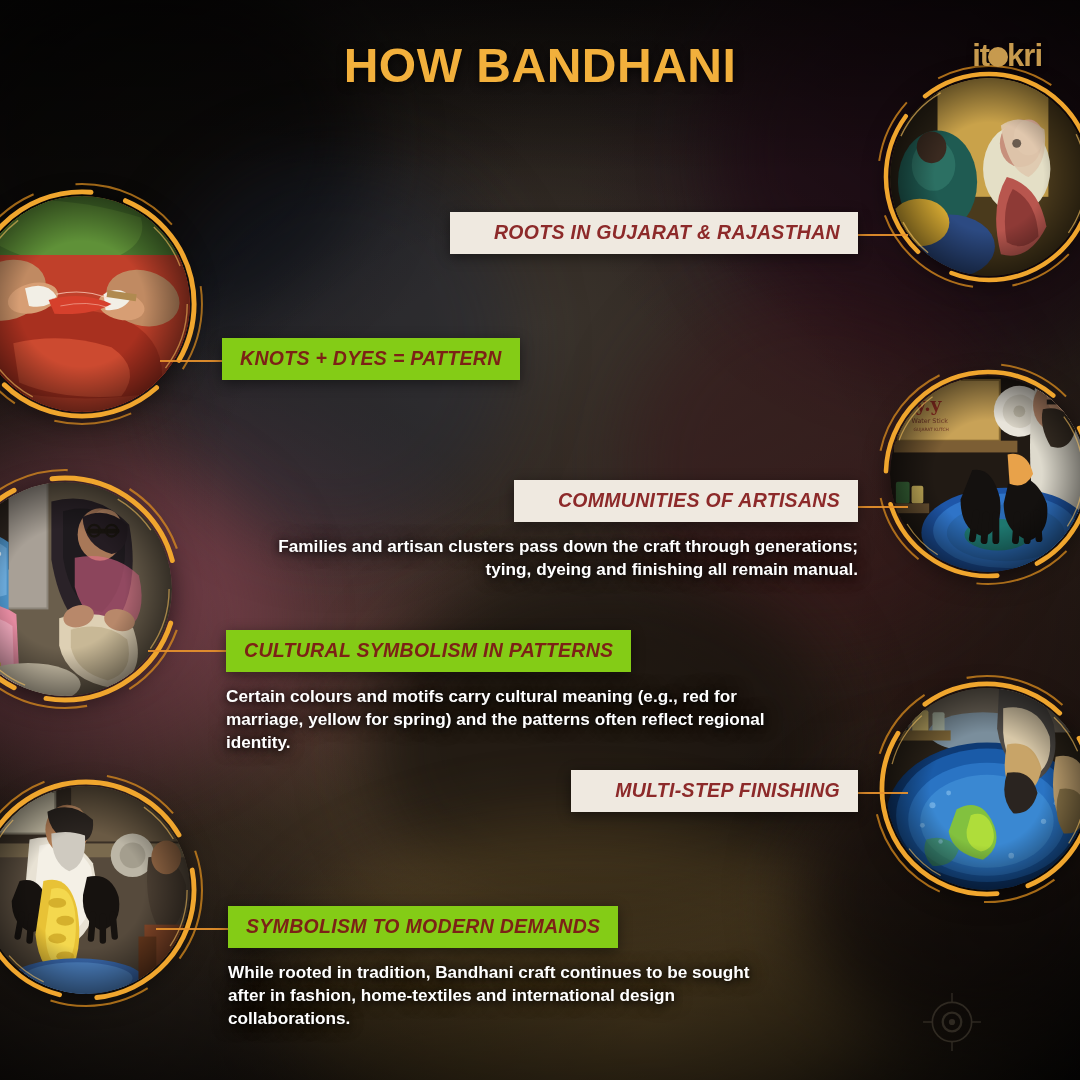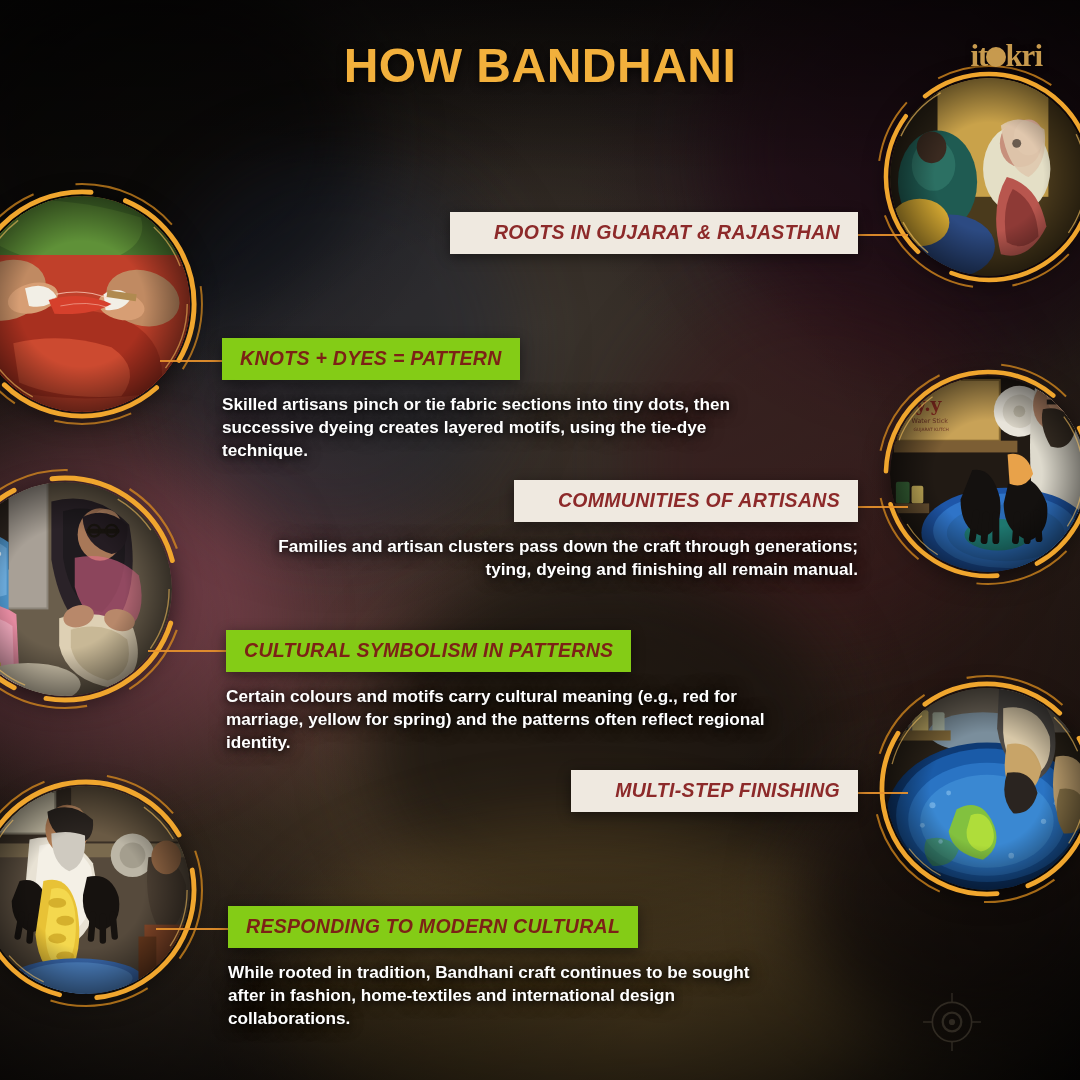--- a/index.html
+++ b/index.html
@@ -54,21 +54,21 @@
     text-align:center; z-index:8;
   }
   .title {
     font-size:48px; font-weight:bold; letter-spacing:.5px;
     line-height:1.16; color:#f2b03c;
     text-shadow:0 2px 10px rgba(0,0,0,.7);
   }
   .logo {
     position:absolute; right:38px; top:38px; z-index:9;
     font-size:31px; font-weight:bold; letter-spacing:-1px;
-    color:#c79a4e; font-family:Liberation Serif, serif;
+    color:#c79a4e; font-family:Liberation Sans, sans-serif;
     text-shadow:0 1px 6px rgba(0,0,0,.8);
     display:flex; align-items:baseline;
   }
   .logo .dotring {
     display:inline-block; width:20px; height:20px; border-radius:50%;
     border:3.5px solid #c79a4e; background:#c79a4e;
     margin:0 -1px; position:relative; top:1px;
   }
 
   
@@ -468,33 +468,32 @@
 <div class="conn" style="left:148px; top:650px; width:78px;"></div>
 <div class="conn" style="left:838px; top:792px; width:70px;"></div>
 <div class="conn" style="left:156px; top:928px; width:72px;"></div>
 
 <div class="row ta-r" style="left:258px; top:212px; width:600px;">
   <div class="badge cream">ROOTS IN GUJARAT &amp; RAJASTHAN</div>
 </div>
 
 <div class="row ta-l" style="left:222px; top:338px; width:530px;">
   <div class="badge amber">KNOTS + DYES = PATTERN</div>
-  <div class="body">Skilled artisans pinch or tie fabric sections into tiny dots, then successive dyeing creates layered motifs, using the tie-dye technique.</div>
 </div>
 
 <div class="row ta-r" style="left:238px; top:480px; width:620px;">
   <div class="badge cream">COMMUNITIES OF ARTISANS</div>
   <div class="body">Families and artisan clusters pass down the craft through generations; tying, dyeing and finishing all remain manual.</div>
 </div>
 
 <div class="row ta-l" style="left:226px; top:630px; width:560px;">
   <div class="badge amber">CULTURAL SYMBOLISM IN PATTERNS</div>
   <div class="body">Certain colours and motifs carry cultural meaning (e.g., red for marriage, yellow for spring) and the patterns often reflect regional identity.</div>
 </div>
 
 <div class="row ta-r" style="left:300px; top:770px; width:558px;">
   <div class="badge cream">MULTI-STEP FINISHING</div>
 </div>
 
 <div class="row ta-l" style="left:228px; top:906px; width:560px;">
-  <div class="badge amber">RESPONDING TO MODERN CULTURAL</div>
+  <div class="badge amber">SYMBOLISM TO MODERN DEMANDS</div>
   <div class="body">While rooted in tradition, Bandhani craft continues to be sought after in fashion, home-textiles and international design collaborations.</div>
 </div>
 
 </body></html>

